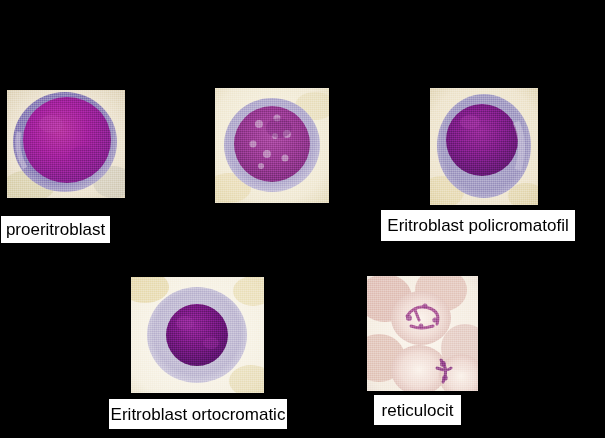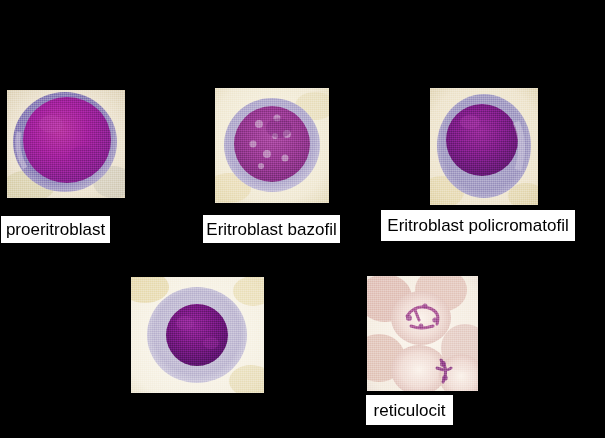--- a/index.html
+++ b/index.html
@@ -72,21 +72,21 @@
   #cap-bazofil            { left: 202px; top: 214px; width: 139px; height: 30px; }
 
   #img-policromatofil     { left: 430px; top: 88px;  width: 108px; height: 117px; }
   #cap-policromatofil     { left: 380px; top: 209px; width: 196px; height: 33px; }
 
   
   #img-ortocromatic       { left: 131px; top: 277px; width: 133px; height: 116px; }
   #cap-ortocromatic       { left: 108px; top: 398px; width: 180px; height: 32px; }
 
   #img-reticulocit        { left: 367px; top: 276px; width: 111px; height: 115px; }
-  #cap-reticulocit        { left: 365px; top: 394px; width: 89px; height: 32px; }
+  #cap-reticulocit        { left: 373px; top: 394px; width: 89px; height: 32px; }
 </style>
 </head>
 <body>
 
 <div class="figure-board">
 
   <div class="micrograph" id="img-proeritroblast">
     <svg class="slide" viewBox="0 0 118 108" preserveAspectRatio="none">
       <defs>
         <radialGradient id="p1bg" cx="50%" cy="50%" r="75%">
@@ -151,23 +151,20 @@
           <circle cx="38" cy="56" r="3.5"></circle>
         <circle cx="52" cy="66" r="4"></circle>
           <circle cx="70" cy="70" r="3.5"></circle>
         <circle cx="46" cy="78" r="3"></circle>
           <circle cx="60" cy="48" r="3"></circle>
       </g>
       <ellipse cx="64" cy="40" rx="13" ry="10" fill="#7c2a7e" opacity=".45"></ellipse>
     </svg>
     <div class="dither"></div>
   </div>
-  <div class="caption" id="cap-bazofil">
-    <span>Eritroblast bazofil</span>
-  </div>
 
   <div class="micrograph" id="img-policromatofil">
     <svg class="slide" viewBox="0 0 108 117" preserveAspectRatio="none">
       <defs>
         <radialGradient id="p3bg" cx="50%" cy="50%" r="78%">
           <stop offset="0%" stop-color="#f7f1e1"></stop>
           <stop offset="70%" stop-color="#eee5cf"></stop>
           <stop offset="100%" stop-color="#ded2b0"></stop>
         </radialGradient>
         <radialGradient id="p3cyto" cx="50%" cy="48%" r="62%">
@@ -217,20 +214,23 @@
       <rect x="0" y="0" width="133" height="116" fill="url(#p4bg)"></rect>
       <ellipse cx="14" cy="10" rx="24" ry="16" fill="#e6d7a8" opacity=".7"></ellipse>
       <ellipse cx="122" cy="14" rx="20" ry="15" fill="#e8dbb0" opacity=".65"></ellipse>
       <ellipse cx="120" cy="104" rx="22" ry="16" fill="#e5d8ae" opacity=".6"></ellipse>
       <ellipse cx="66" cy="58" rx="50" ry="48" fill="url(#p4cyto)"></ellipse>
       <ellipse cx="66" cy="58" rx="31" ry="31" fill="url(#p4nuc)"></ellipse>
       <ellipse cx="54" cy="46" rx="9" ry="7" fill="#9a35a0" opacity=".4"></ellipse>
       <ellipse cx="80" cy="66" rx="8" ry="6" fill="#9a35a0" opacity=".33"></ellipse>
     </svg>
     <div class="dither"></div>
+  </div>
+  <div class="caption" id="cap-ortocromatic">
+    <span>Eritroblast ortocromatic</span>
   </div>
 
   <div class="micrograph" id="img-reticulocit">
     <svg class="slide" viewBox="0 0 111 115" preserveAspectRatio="none">
       <defs>
         <radialGradient id="p5bg" cx="50%" cy="50%" r="80%">
           <stop offset="0%" stop-color="#fbf6ee"></stop>
           <stop offset="75%" stop-color="#f4ece1"></stop>
           <stop offset="100%" stop-color="#e9dcd3"></stop>
         </radialGradient>

